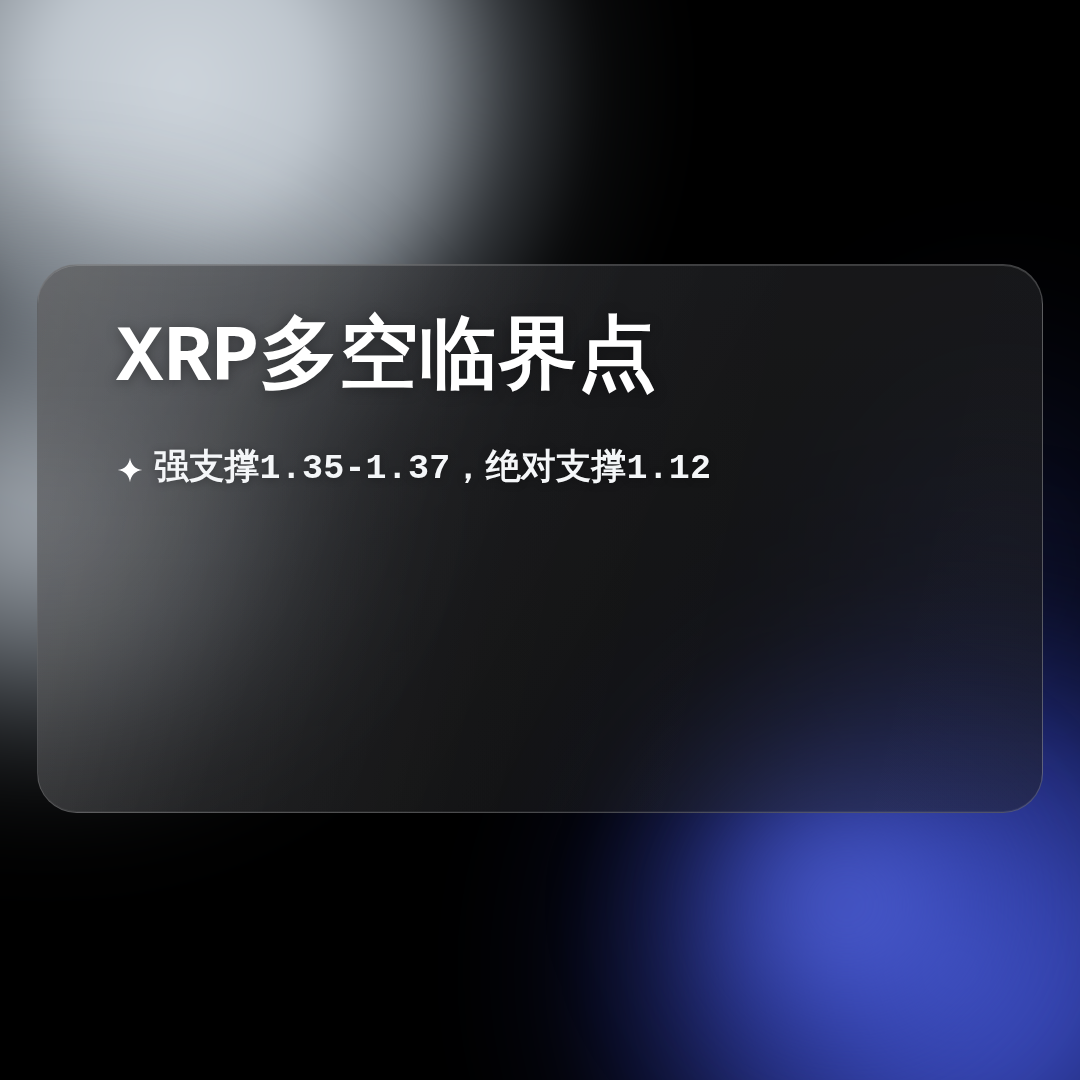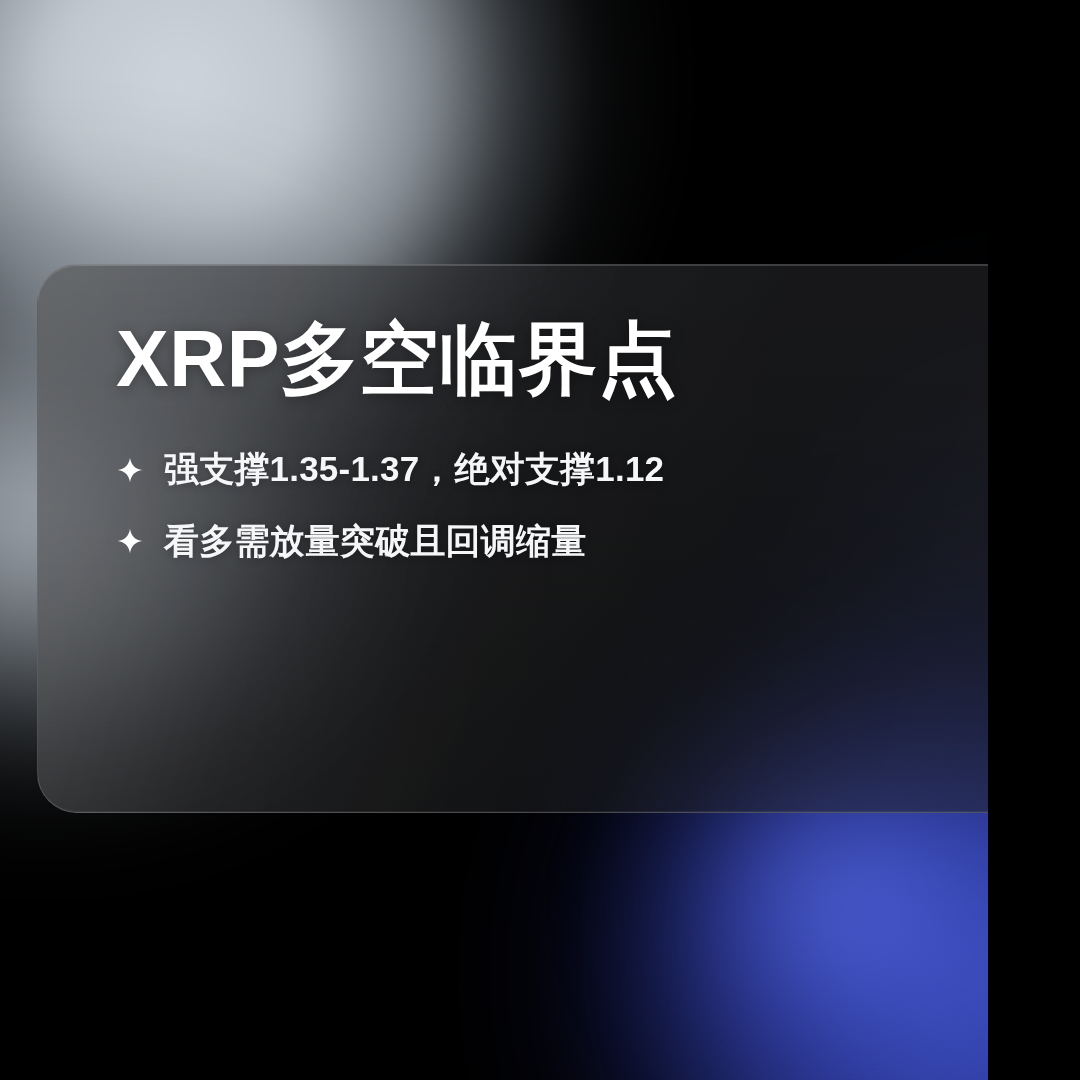--- a/index.html
+++ b/index.html
@@ -5,24 +5,24 @@
   * { margin:0; padding:0; box-sizing:border-box; }
 
   html, body {
     width:1080px; height:1080px;
     background:#000;
     overflow:hidden;
   }
 
   #stage {
     position:relative;
-    width:988px; height:1080px;
+    width:1080px; height:1080px;
     background:#000000;
     overflow:hidden;
-    font-family:Liberation Sans, sans-serif;
+    font-family:Liberation Mono, monospace;
   }
 
   
   .glow { position:absolute; border-radius:50%; pointer-events:none; }
 
   #glow-gray-top-left {
     left:-330px; top:-420px;
     width:1020px; height:1010px;
     background:radial-gradient(closest-side,
         rgba(206,213,220,1.00) 0%,
@@ -132,21 +132,21 @@
 
   
   #bullet-list {
     list-style:none;
     margin-top:44px;
   }
 
   .bullet-row {
     display:flex;
     align-items:center;
-    gap:20px;
+    gap:10px;
     margin-bottom:27px;
     white-space:nowrap;
     margin-top:25px;
   }
   .bullet-row:last-child { margin-bottom:0; }
 
   .bullet-star {
     flex:0 0 auto;
     width:28px; height:36px;
     display:flex;
@@ -190,27 +190,19 @@
         <li class="bullet-row">
           <span class="bullet-star">
             <svg width="26" height="26" viewBox="0 0 24 24" aria-hidden="true">
               <path d="M12 0.6 C12.9 7.2 16.8 11.1 23.4 12 C16.8 12.9 12.9 16.8 12 23.4 C11.1 16.8 7.2 12.9 0.6 12 C7.2 11.1 11.1 7.2 12 0.6 Z" fill="#ffffff"></path>
             </svg>
           </span>
           <span class="bullet-text">强支撑1.35-1.37，绝对支撑1.12</span>
         </li>
 
 
-        <li class="bullet-row">
-          <span class="bullet-star">
-            <svg width="26" height="26" viewBox="0 0 24 24" aria-hidden="true">
-              <path d="M12 0.6 C12.9 7.2 16.8 11.1 23.4 12 C16.8 12.9 12.9 16.8 12 23.4 C11.1 16.8 7.2 12.9 0.6 12 C7.2 11.1 11.1 7.2 12 0.6 Z" fill="#ffffff"></path>
-            </svg>
-          </span>
-          <span class="bullet-text">看多需放量突破且回调缩量</span>
-        </li>
 
 
       </ul>
     </div>
   </div>
 
 </div>
 
 </body></html>

